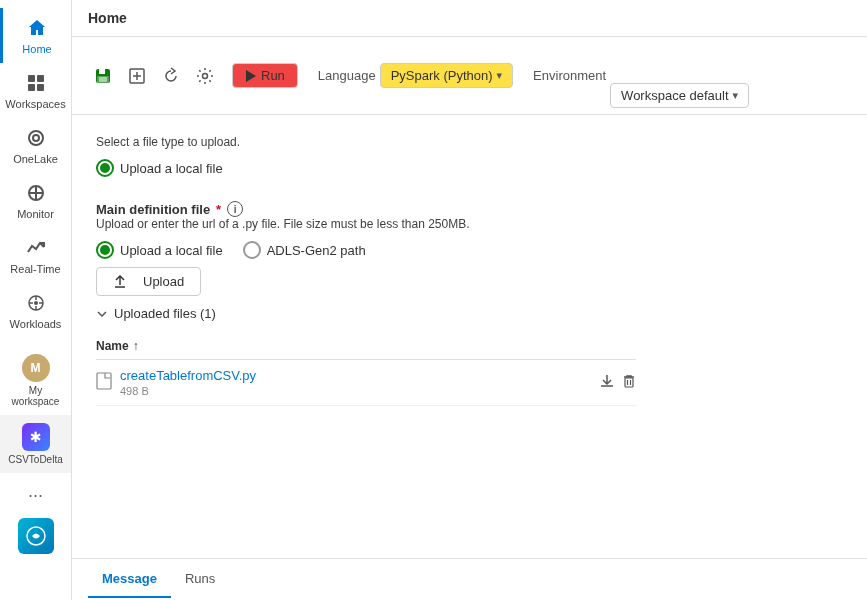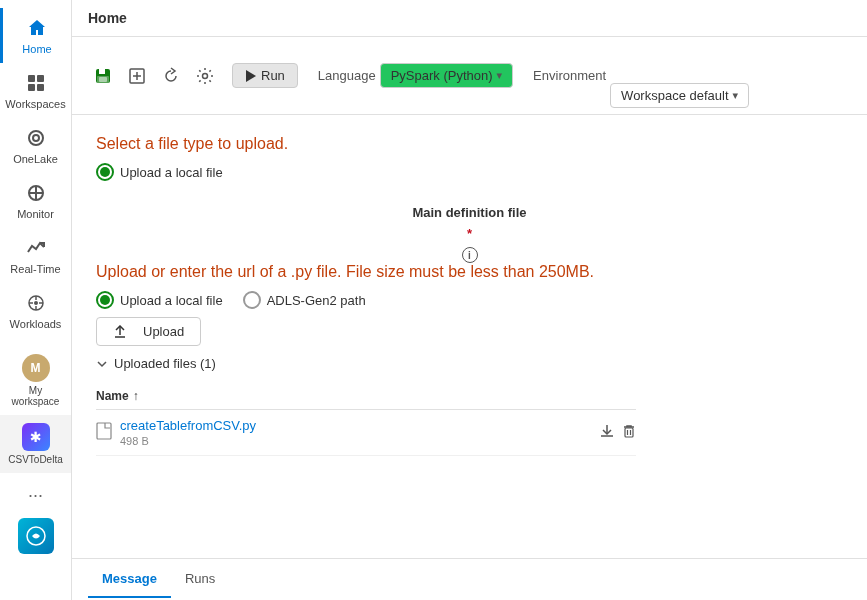--- a/index.html
+++ b/index.html
@@ -86,34 +86,34 @@
     .toolbar-btn {
       display: flex; align-items: center; justify-content: center;
       width: 30px; height: 28px;
       border: none; background: transparent; cursor: pointer;
       border-radius: 4px; color: #444; font-size: 16px;
     }
     .run-btn {
       display: flex; align-items: center; gap: 4px;
       padding: 4px 12px;
       border: 1px solid #ccc;
-      background: #e5e5e5;
+      background: #ef4444;
       border-radius: 4px;
       cursor: pointer;
       font-size: 13px;
       color: #333;
       margin-left: 8px;
     }
     .lang-dropdown {
       display: flex; align-items: center; gap: 4px;
       padding: 4px 10px;
       border: 1px solid #ccc;
       border-radius: 4px;
       cursor: pointer;
-      background: #22c55e;
+      background: #fde047;
       color: #333;
       font-size: 13px;
     }
     .env-dropdown {
       display: flex; align-items: center; gap: 4px;
       padding: 4px 10px;
       border: 1px solid #ccc;
       border-radius: 4px;
       cursor: pointer;
       background: #fff;
@@ -132,22 +132,22 @@
       gap: 20px;
     }
 
     .section-title {
       font-size: 13px;
       font-weight: 600;
       color: #333;
       margin-bottom: 4px;
     }
     .section-subtitle {
-      font-size: 16px;
-      color: #c2410c;
+      font-size: 12px;
+      color: #404040;
       margin-bottom: 10px;
     }
 
     .radio-group {
       display: flex; align-items: center; gap: 6px;
       margin-top: 8px;
     }
     .radio-circle {
       width: 18px; height: 18px;
       border-radius: 50%;
@@ -163,21 +163,21 @@
     .radio-circle.unselected {
       border: 2px solid #999;
     }
     .radio-label { font-size: 13px; color: #333; }
 
     .main-def-section { margin-top: 4px; }
     .main-def-title {
       font-size: 13px;
       font-weight: 600;
       color: #333;
-      display: flex; align-items: center; gap: 6px; flex-direction: column;
+      display: flex; align-items: center; gap: 6px;
     }
     .required-star { color: #c50f1f; }
     .info-icon {
       width: 16px; height: 16px;
       border-radius: 50%;
       border: 1.5px solid #555;
       display: flex; align-items: center; justify-content: center;
       font-size: 10px;
       color: #555;
       cursor: pointer;

